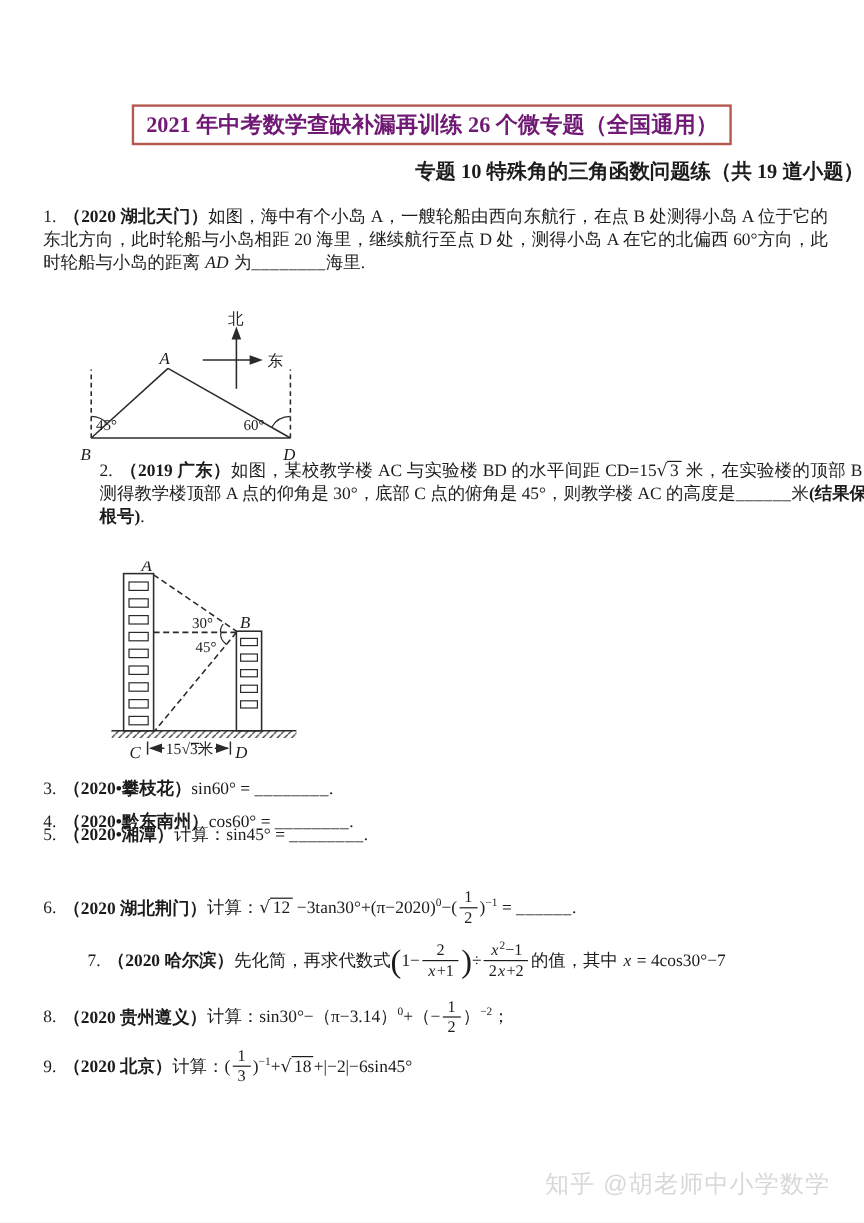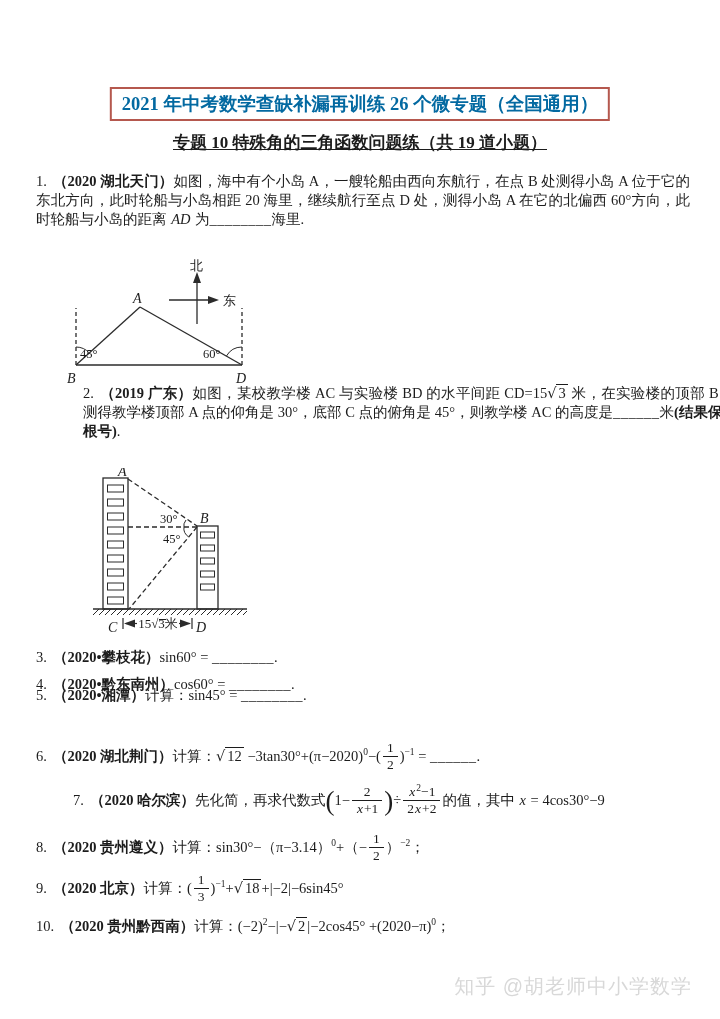--- a/index.html
+++ b/index.html
@@ -3,25 +3,25 @@
 <meta charset="utf-8">
 <style>
   html,body{margin:0;padding:0;background:#e8e8e8;}
   .page{
     position:relative;width:720px;height:1019px;margin:0 auto;background:#ffffff;
     font-family:"Liberation Serif","DejaVu Serif",serif;color:#1c1c1c;overflow:hidden;
   }
   .title-box{
     position:absolute;top:87px;left:50%;transform:translateX(-50%);
     border:2px solid #b5584e;padding:2px 10px 3px 10px;white-space:nowrap;
-    color:#0369a1;font-size:18.5px;font-weight:bold;
+    color:#701a75;font-size:18.5px;font-weight:bold;
   }
   .subtitle{
-    position:absolute;top:131px;left:0;width:720px;text-align:center;
-    font-size:17px;font-weight:bold;text-decoration:underline;
+    position:absolute;top:131px;left:0;width:720px;text-align:right;
+    font-size:17px;font-weight:bold;
   }
   .para{position:absolute;left:36px;width:654px;font-size:14.5px;line-height:19px;text-align:justify;}
   .q1{top:172px;}
   .q2{top:384px;margin-left:47px;}
   .qrow{position:absolute;left:36px;width:660px;font-size:14.5px;white-space:nowrap;}
   .q3{top:648px;}
   .q4{top:675px;}
   .q5{top:686px;}
   .q6{top:742px;}
   .q7{top:786px;margin-left:37px;}
@@ -163,29 +163,28 @@
           <span class="fnum"><span class="m-txt">1</span></span>
           <span class="fden"><span class="m-txt">2</span></span>
         </span><span class="m-txt">)</span><sup>−1</sup><span class="m-txt"> = </span><span class="m-blank">______</span><span class="m-txt">.</span></span></div>
 
   <div class="qrow q7"><span class="q-num">7.</span><span class="q-src">（2020 哈尔滨）</span><span class="q-body"><span class="m-txt">先化简，再求代数式</span><span class="m-big">(</span><span class="m-txt">1−</span><span class="frac">
           <span class="fnum"><span class="m-txt">2</span></span>
           <span class="fden"><span class="m-var">x</span><span class="m-txt">+1</span></span>
         </span><span class="m-big">)</span><span class="m-txt">÷</span><span class="frac">
           <span class="fnum"><span class="m-var">x</span><sup>2</sup><span class="m-txt">−1</span></span>
           <span class="fden"><span class="m-txt">2</span><span class="m-var">x</span><span class="m-txt">+2</span></span>
-        </span><span class="m-txt">的值，其中 </span><span class="m-var">x</span><span class="m-txt"> = 4cos30°−9</span></span></div>
+        </span><span class="m-txt">的值，其中 </span><span class="m-var">x</span><span class="m-txt"> = 4cos30°−7</span></span></div>
 
   <div class="qrow q8"><span class="q-num">8.</span><span class="q-src">（2020 贵州遵义）</span><span class="q-body"><span class="m-txt">计算：sin30°−（π−3.14）</span><sup>0</sup><span class="m-txt">+（−</span><span class="frac">
           <span class="fnum"><span class="m-txt">1</span></span>
           <span class="fden"><span class="m-txt">2</span></span>
         </span><span class="m-txt">）</span><sup>−2</sup><span class="m-txt">；</span></span></div>
 
   <div class="qrow q9"><span class="q-num">9.</span><span class="q-src">（2020 北京）</span><span class="q-body"><span class="m-txt">计算：(</span><span class="frac">
           <span class="fnum"><span class="m-txt">1</span></span>
           <span class="fden"><span class="m-txt">3</span></span>
         </span><span class="m-txt">)</span><sup>−1</sup><span class="m-txt">+</span><span class="sqrt"><span class="rad">√</span><span class="arg">18</span></span><span class="m-txt">+|−2|−6sin45°</span></span></div>
 
-  <div class="qrow q10"><span class="q-num">10.</span><span class="q-src">（2020 贵州黔西南）</span><span class="q-body"><span class="m-txt">计算：(−2)</span><sup>2</sup><span class="m-txt">−|−</span><span class="sqrt"><span class="rad">√</span><span class="arg">2</span></span><span class="m-txt">|−2cos45° +(2020−π)</span><sup>0</sup><span class="m-txt">；</span></span></div>
 
   <div class="watermark">知乎 @胡老师中小学数学</div>
 
 </div>
 
 </body></html>

